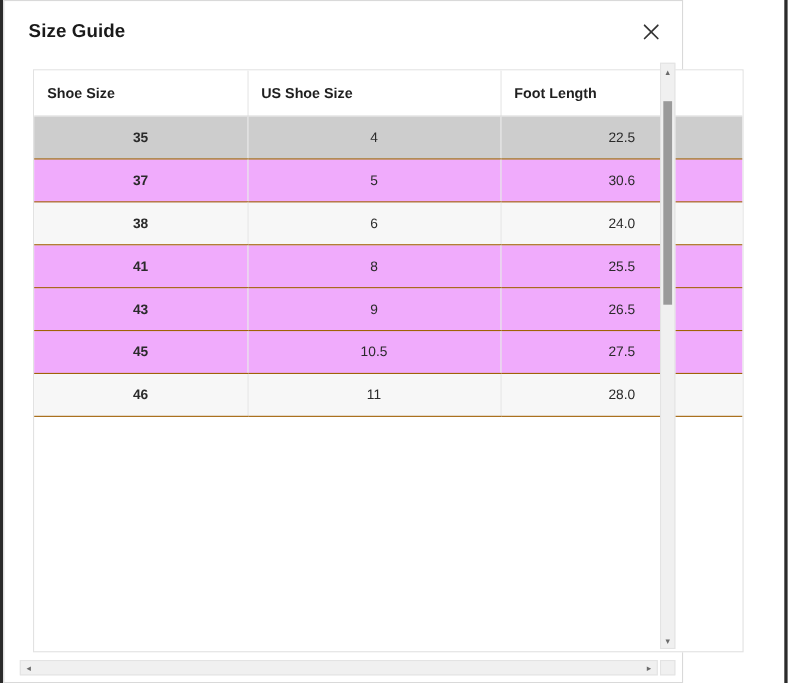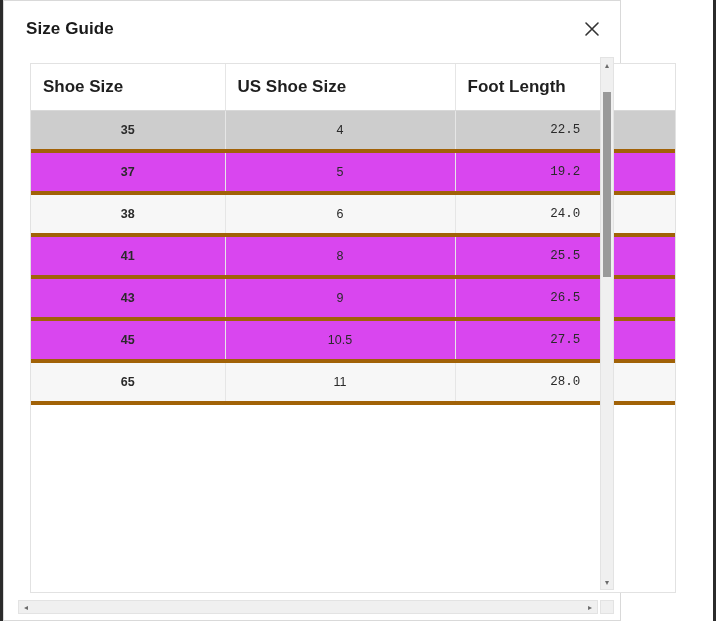--- a/index.html
+++ b/index.html
@@ -88,43 +88,43 @@
     border-collapse: collapse;
     width: 644px;
     table-layout: fixed;
   }
   table.size-table col.c1 { width: 194px; }
   table.size-table col.c2 { width: 230px; }
   table.size-table col.c3 { width: 220px; }
 
   table.size-table th {
     text-align: left;
-    font-size: 17px;
+    font-size: 13px;
     font-weight: bold;
     color: #1f1f1f;
     padding: 13px 12px;
     background: #ffffff;
     border-bottom: 1px solid #d8d8d8;
     border-right: 1px solid #e6e6e6;
   }
   table.size-table th:last-child { border-right: none; }
 
   table.size-table td {
     font-size: 12.5px;
     color: #2a2a2a;
     padding: 12px 12px;
     text-align: center;
-    border-bottom: 4px solid #a16207;
+    border-bottom: 1px solid #a16207;
     border-right: 1px solid #e6e6e6;
     height: 38px;
   }
-  table.size-table td:last-child { border-right: none; font-family: Liberation Mono, monospace; }
+  table.size-table td:last-child { border-right: none; }
   table.size-table td.first { font-weight: bold; }
 
-  tr.row-white td { background: #d946ef; }
+  tr.row-white td { background: #f0abfc; }
   tr.row-alt td   { background: #f7f7f7; }
   tr.row-hl td    { background: #cdcdcd; }
 
   
   .vscroll {
     position: absolute;
     right: 6px;
     top: 56px;
     width: 14px;
     bottom: 30px;
@@ -224,21 +224,21 @@
       </thead>
       <tbody>
           <tr class="row-hl">
             <td class="first">35</td>
             <td>4</td>
             <td>22.5</td>
           </tr>
           <tr class="row-white">
             <td class="first">37</td>
             <td>5</td>
-            <td>19.2</td>
+            <td>30.6</td>
           </tr>
           <tr class="row-alt">
             <td class="first">38</td>
             <td>6</td>
             <td>24.0</td>
           </tr>
           <tr class="row-white">
             <td class="first">41</td>
             <td>8</td>
             <td>25.5</td>
@@ -247,21 +247,21 @@
             <td class="first">43</td>
             <td>9</td>
             <td>26.5</td>
           </tr>
           <tr class="row-white">
             <td class="first">45</td>
             <td>10.5</td>
             <td>27.5</td>
           </tr>
           <tr class="row-alt">
-            <td class="first">65</td>
+            <td class="first">46</td>
             <td>11</td>
             <td>28.0</td>
           </tr>
         </tbody>
     </table>
   </div>
 
   <div class="vscroll">
     <div class="arrow-up">▴</div>
     <div class="thumb"></div>

